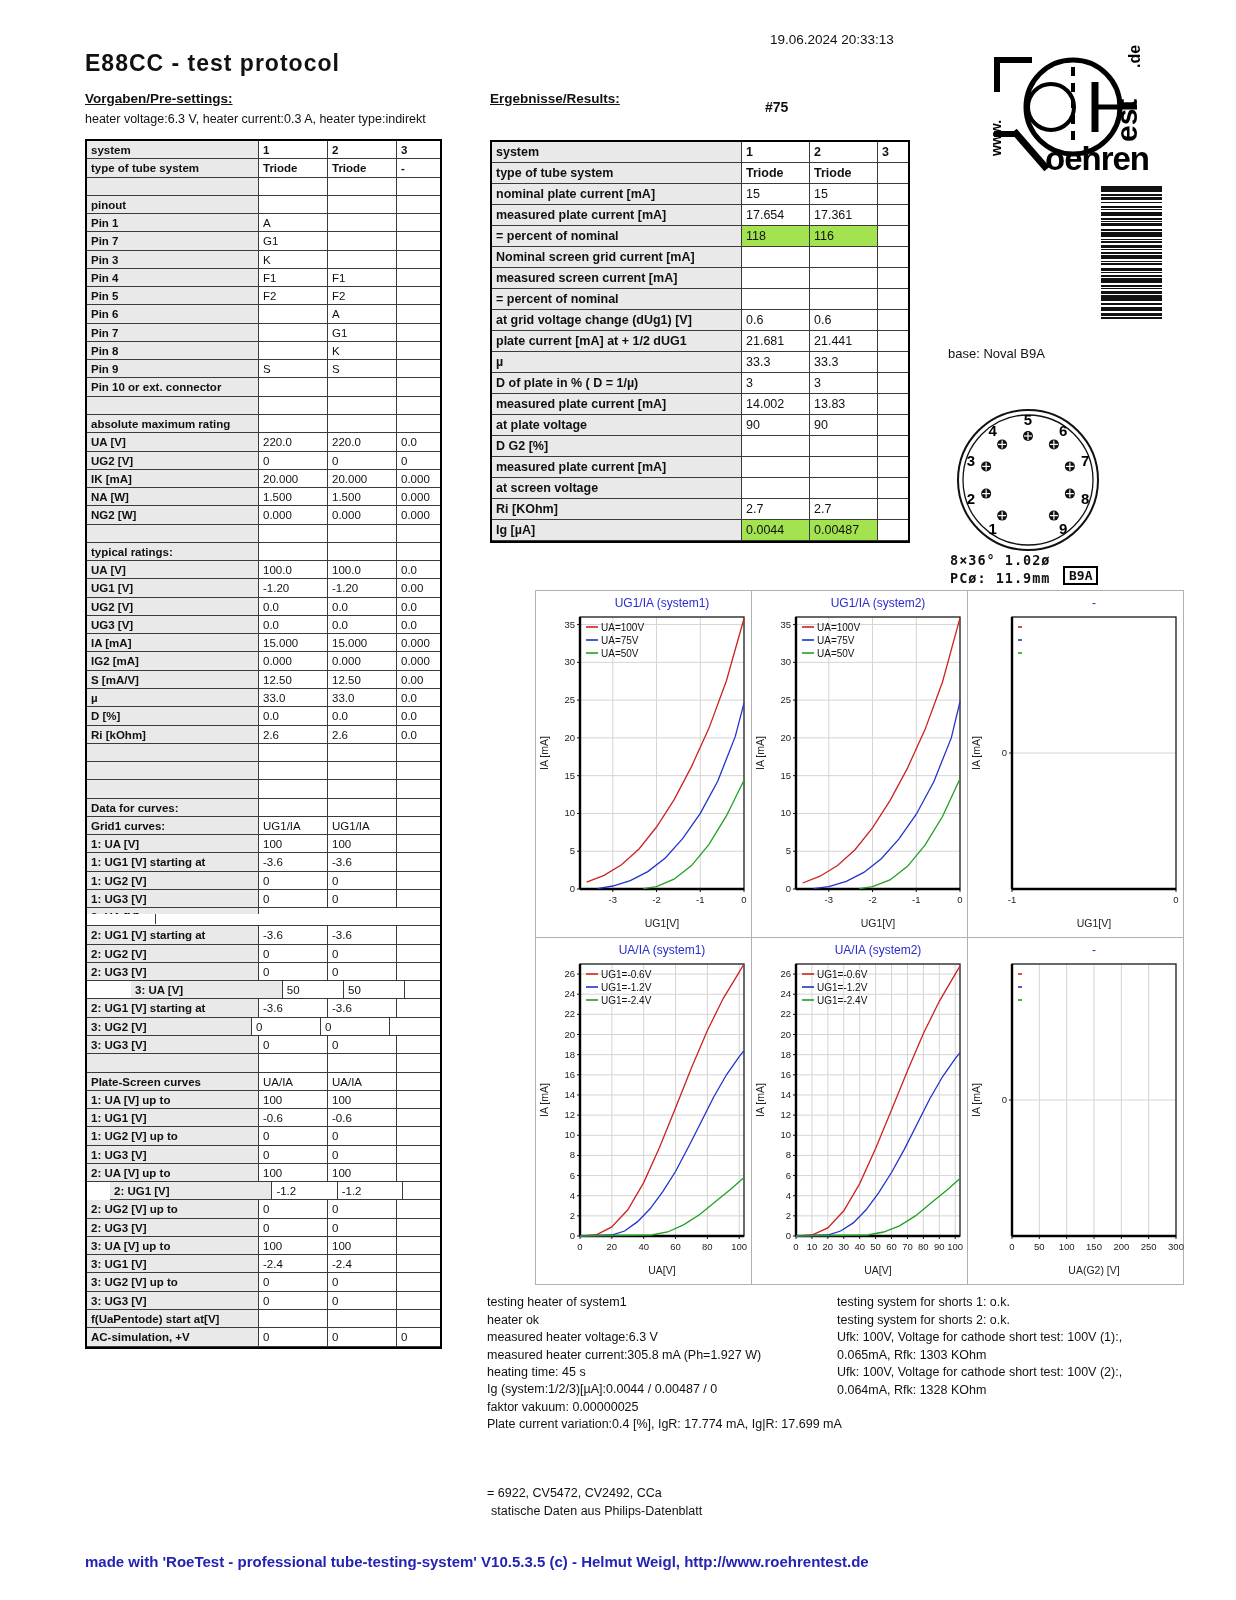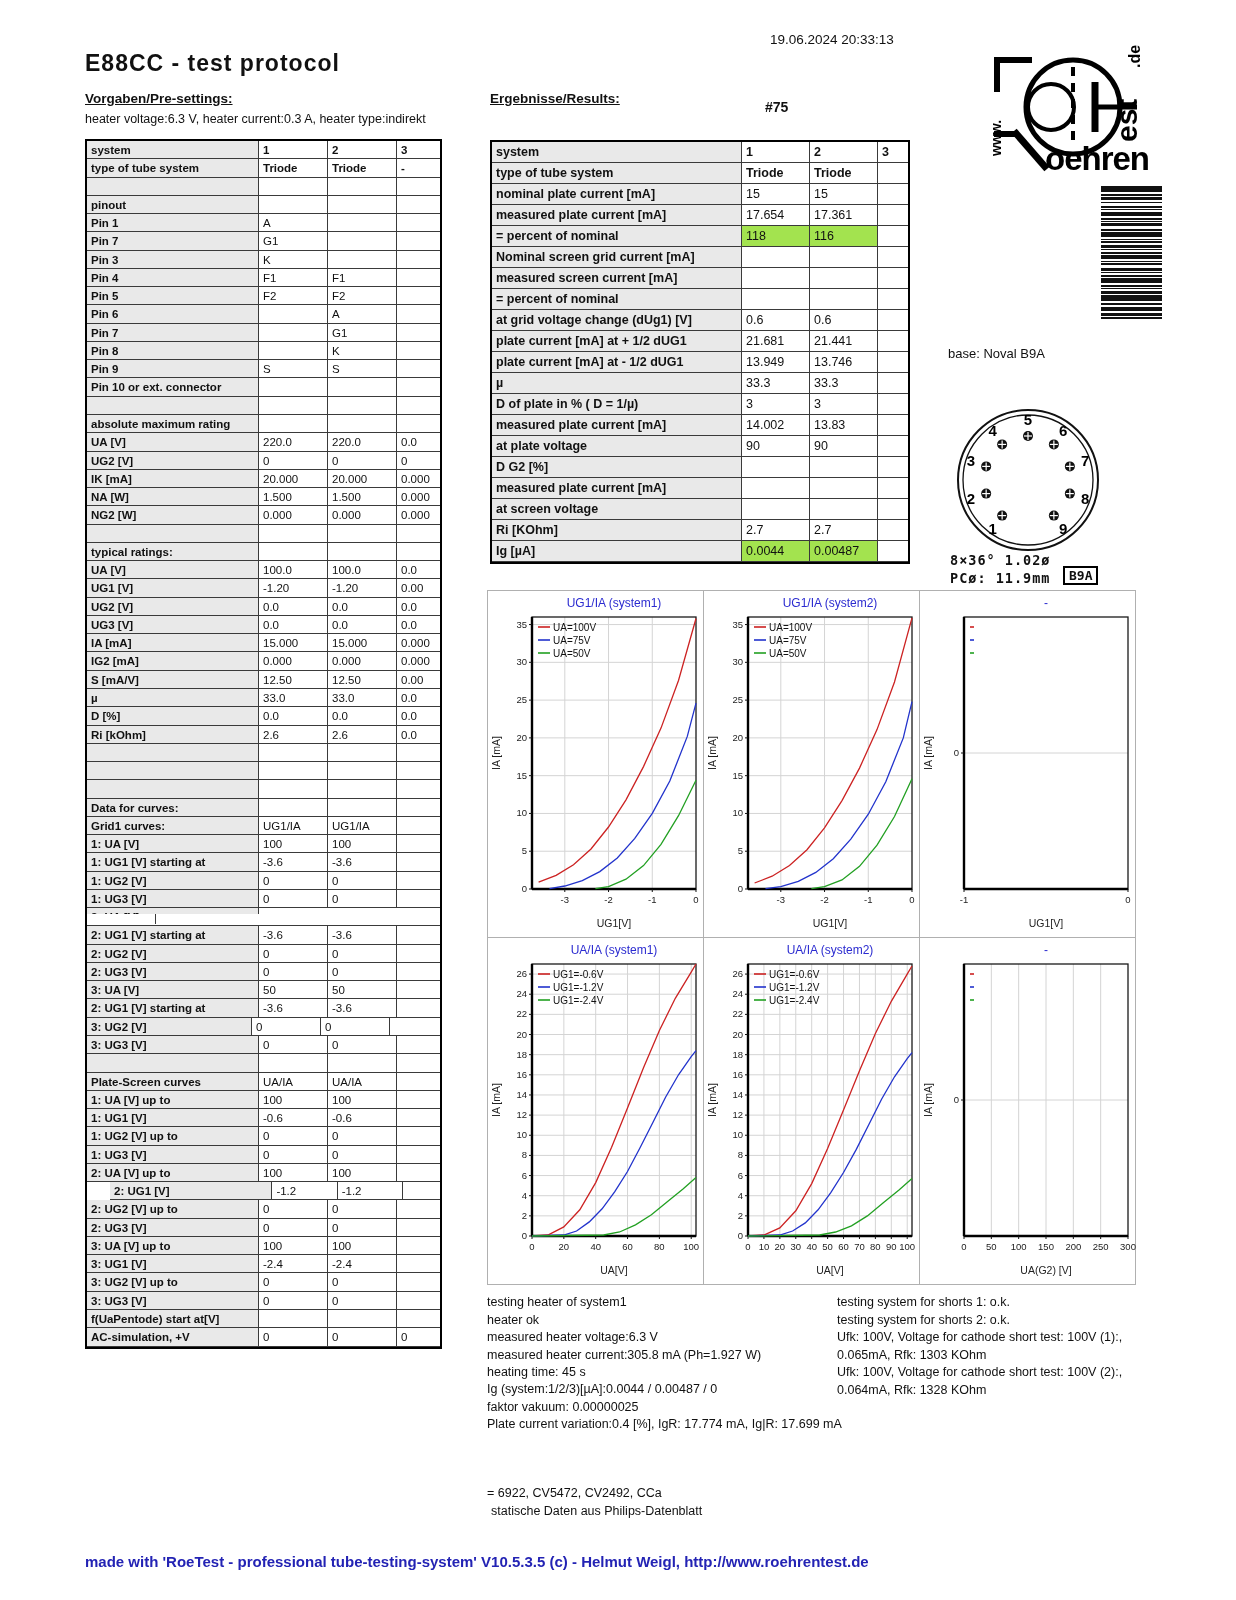--- a/index.html
+++ b/index.html
@@ -8,21 +8,21 @@
   .abs{position:absolute;}
   .heading{font-weight:bold;text-decoration:underline;font-size:13.5px;}
   .tbl{position:absolute;border:2px solid #000;background:#fff;}
   .trow{display:flex;border-bottom:1px solid #3a3a3a;box-sizing:border-box;}
   .tcell{border-right:1px solid #3a3a3a;box-sizing:border-box;overflow:hidden;
          white-space:nowrap;padding:1px 0 0 4px;}
   .tcell:last-child{border-right:none;}
   .lab{background:#e9e9e9;font-weight:bold;}
   .val{background:#fff;}
   .hl{background:#a3e34f !important;}
-  .chartcell{position:absolute;border:1px solid #b0b0b0;background:#fff;box-sizing:border-box;}
+  .chartcell{position:absolute;border:1px solid #b0b0b0;background:#fff;box-sizing:border-box;margin-left:48px;}
   .note{position:absolute;font-size:12.5px;line-height:17.5px;color:#111;}
   #footer{position:absolute;left:85px;top:1553px;width:1100px;color:#2323b4;
           font-weight:bold;font-size:15px;}
   #barcode{position:absolute;left:1101px;top:186px;width:61px;height:133px;overflow:hidden;}
   #serial{position:absolute;left:765px;top:99px;font-weight:bold;font-size:14px;}
   #datetime{position:absolute;left:770px;top:32px;font-size:13.5px;}
   #title{position:absolute;left:85px;top:50px;font-size:23px;font-weight:bold;letter-spacing:1px;}
   .mono{font-family:"DejaVu Sans Mono",monospace;font-weight:bold;font-size:13.5px;letter-spacing:1px;}
   #b9a-badge{position:absolute;left:1063px;top:566px;border:2px solid #000;padding:0 4px;
              font-family:"DejaVu Sans Mono",monospace;font-weight:bold;font-size:13px;}
@@ -364,21 +364,21 @@
         <div class="tcell val" style="width: 69px; font-size: 11.5px; line-height: 16.28px;">0</div>
         <div class="tcell val" style="width: 69px; font-size: 11.5px; line-height: 16.28px;">0</div>
         <div class="tcell val" style="width: 39px; font-size: 11.5px; line-height: 16.28px;"></div>
       </div>
       <div class="trow" style="height: 18.28px;">
         <div class="tcell lab" style="width: 172px; font-size: 11.5px; line-height: 16.28px;">2: UG3 [V]</div>
         <div class="tcell val" style="width: 69px; font-size: 11.5px; line-height: 16.28px;">0</div>
         <div class="tcell val" style="width: 69px; font-size: 11.5px; line-height: 16.28px;">0</div>
         <div class="tcell val" style="width: 39px; font-size: 11.5px; line-height: 16.28px;"></div>
       </div>
-      <div class="trow" style="height: 18.28px;">
+      <div class="trow" style="height: 18.28px; padding-left: 44px;">
         <div class="tcell lab" style="width: 172px; font-size: 11.5px; line-height: 16.28px;">3: UA [V]</div>
         <div class="tcell val" style="width: 69px; font-size: 11.5px; line-height: 16.28px;">50</div>
         <div class="tcell val" style="width: 69px; font-size: 11.5px; line-height: 16.28px;">50</div>
         <div class="tcell val" style="width: 39px; font-size: 11.5px; line-height: 16.28px;"></div>
       </div>
       <div class="trow" style="height: 18.28px;">
         <div class="tcell lab" style="width: 172px; font-size: 11.5px; line-height: 16.28px;">2: UG1 [V] starting at</div>
         <div class="tcell val" style="width: 69px; font-size: 11.5px; line-height: 16.28px;">-3.6</div>
         <div class="tcell val" style="width: 69px; font-size: 11.5px; line-height: 16.28px;">-3.6</div>
         <div class="tcell val" style="width: 39px; font-size: 11.5px; line-height: 16.28px;"></div>
@@ -544,26 +544,20 @@
       <div class="trow" style="height: 21px;">
         <div class="tcell lab" style="width: 250px; font-size: 12.5px; line-height: 19px;">at grid voltage change (dUg1) [V]</div>
         <div class="tcell val" style="width: 68px; font-size: 12.5px; line-height: 19px;">0.6</div>
         <div class="tcell val" style="width: 68px; font-size: 12.5px; line-height: 19px;">0.6</div>
         <div class="tcell val" style="width: 26px; font-size: 12.5px; line-height: 19px;"></div>
       </div>
       <div class="trow" style="height: 21px;">
         <div class="tcell lab" style="width: 250px; font-size: 12.5px; line-height: 19px;">plate current [mA] at + 1/2 dUG1</div>
         <div class="tcell val" style="width: 68px; font-size: 12.5px; line-height: 19px;">21.681</div>
         <div class="tcell val" style="width: 68px; font-size: 12.5px; line-height: 19px;">21.441</div>
-        <div class="tcell val" style="width: 26px; font-size: 12.5px; line-height: 19px;"></div>
-      </div>
-      <div class="trow" style="height: 21px;">
-        <div class="tcell lab" style="width: 250px; font-size: 12.5px; line-height: 19px;">plate current [mA] at - 1/2 dUG1</div>
-        <div class="tcell val" style="width: 68px; font-size: 12.5px; line-height: 19px;">13.949</div>
-        <div class="tcell val" style="width: 68px; font-size: 12.5px; line-height: 19px;">13.746</div>
         <div class="tcell val" style="width: 26px; font-size: 12.5px; line-height: 19px;"></div>
       </div>
       <div class="trow" style="height: 21px;">
         <div class="tcell lab" style="width: 250px; font-size: 12.5px; line-height: 19px;">µ</div>
         <div class="tcell val" style="width: 68px; font-size: 12.5px; line-height: 19px;">33.3</div>
         <div class="tcell val" style="width: 68px; font-size: 12.5px; line-height: 19px;">33.3</div>
         <div class="tcell val" style="width: 26px; font-size: 12.5px; line-height: 19px;"></div>
       </div>
       <div class="trow" style="height: 21px;">
         <div class="tcell lab" style="width: 250px; font-size: 12.5px; line-height: 19px;">D of plate in % ( D = 1/µ)</div>

